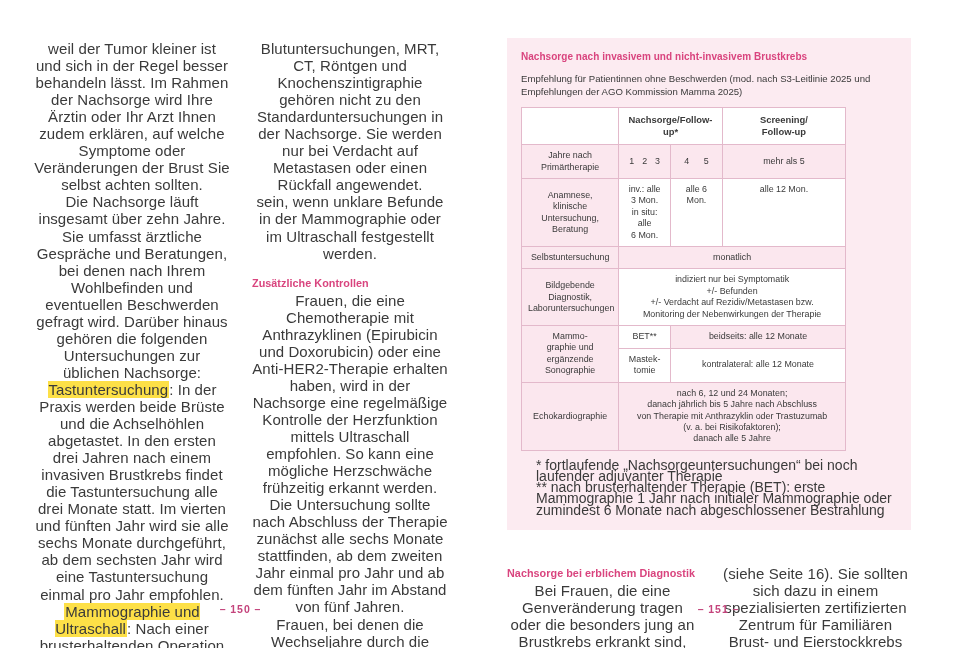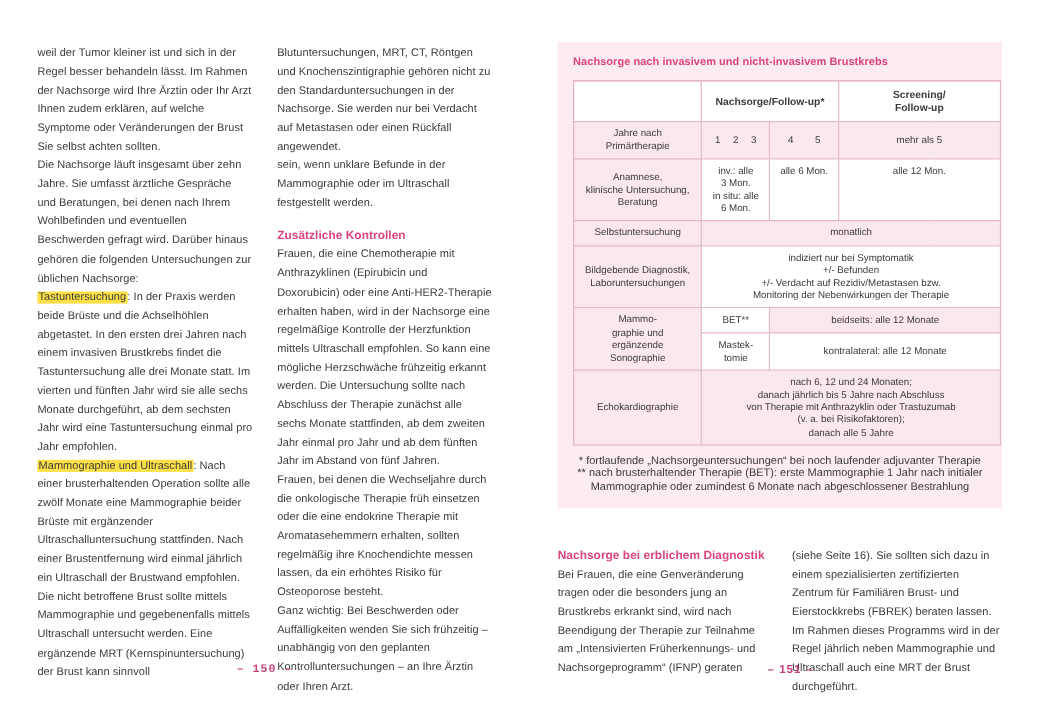--- a/index.html
+++ b/index.html
@@ -30,25 +30,25 @@
 
   
   .cols {
     display: flex;
     gap: 22px;
   }
   .col { width: 196px; }
 
   p.body {
     margin: 0 0 0 0;
-    font-size: 10px;
+    font-size: 15px;
     line-height: 17.05px;
     letter-spacing: 0.005em;
     color: #3a3a3a;
-    text-align: left;
+    text-align: center;
     hyphens: manual;
   }
   p.body + p.body { margin-top: 0; }
 
   h2.sec {
     margin: 13px 0 1px 0;
     font-size: 10.8px;
     line-height: 16px;
     font-weight: bold;
     color: #d9447e;
@@ -66,21 +66,21 @@
     position: absolute;
     bottom: 33px;
     left: 0;
     right: 0;
     text-align: center;
     font-size: 10.5px;
     font-weight: bold;
     color: #c4447c;
     letter-spacing: 0.09em;
   }
-  .page-left .folio  { left: 30px; right: 28px; font-family: Liberation Mono, monospace; }
+  .page-left .folio  { left: 30px; right: 28px; }
   .page-right .folio { left: 28px; right: 28px; }
 
   
   .panel {
     position: relative;
     background: #fcebf1;
     padding: 12px 14px 14px 14px;
     box-sizing: border-box;
     width: 404px;
   }
@@ -95,21 +95,21 @@
   p.panel-lead {
     margin: 0 0 9px 0;
     font-size: 9.6px;
     line-height: 12.6px;
     color: #3a3a3a;
   }
 
   
   table.nt {
     border-collapse: collapse;
-    width: 389px;
+    width: 325px;
     table-layout: fixed;
     background: #fca5a5;
   }
   table.nt td, table.nt th {
     border: 1px solid #e3b9cb;
     vertical-align: middle;
     padding: 5px 6px;
     font-size: 8.9px;
     line-height: 11.4px;
     color: #3a3a3a;
@@ -138,25 +138,24 @@
     background: #ffffff;
   }
   td.white { background: #ffffff; }
   td.tint  { background: #fbe7ee; }
   .yrs {
     display: flex;
     justify-content: space-around;
     align-items: center;
   }
   .footnotes {
-    margin: 9px 0 0 0;
-    font-size: 10px;
+    margin: 9px 0 0 15px;
+    font-size: 14px;
     line-height: 11.2px;
     color: #3a3a3a;
-    text-align: center;
   }
 
   
   .bottom-cols {
     display: flex;
     gap: 22px;
     margin-top: 35px;
   }
   .bcol { width: 191px; }
 </style>
@@ -185,20 +184,21 @@
       </div>
 
     </div>
     <div class="folio">– 150 –</div>
   </div>
 
   <div class="page page-right">
 
     <div class="panel">
       <h2 class="panel-title">Nachsorge nach invasivem und nicht-invasivem Brustkrebs</h2>
+      <p class="panel-lead">Empfehlung für Patientinnen ohne Beschwerden (mod. nach S3-Leitlinie 2025 und Empfehlungen der AGO Kommission Mamma 2025)</p>
 
       <table class="nt">
         <colgroup>
           <col style="width:30%">
             <col style="width:16%">
             <col style="width:16%">
             <col style="width:22%">
             <col style="width:16%">
         </colgroup>
         <tbody>

